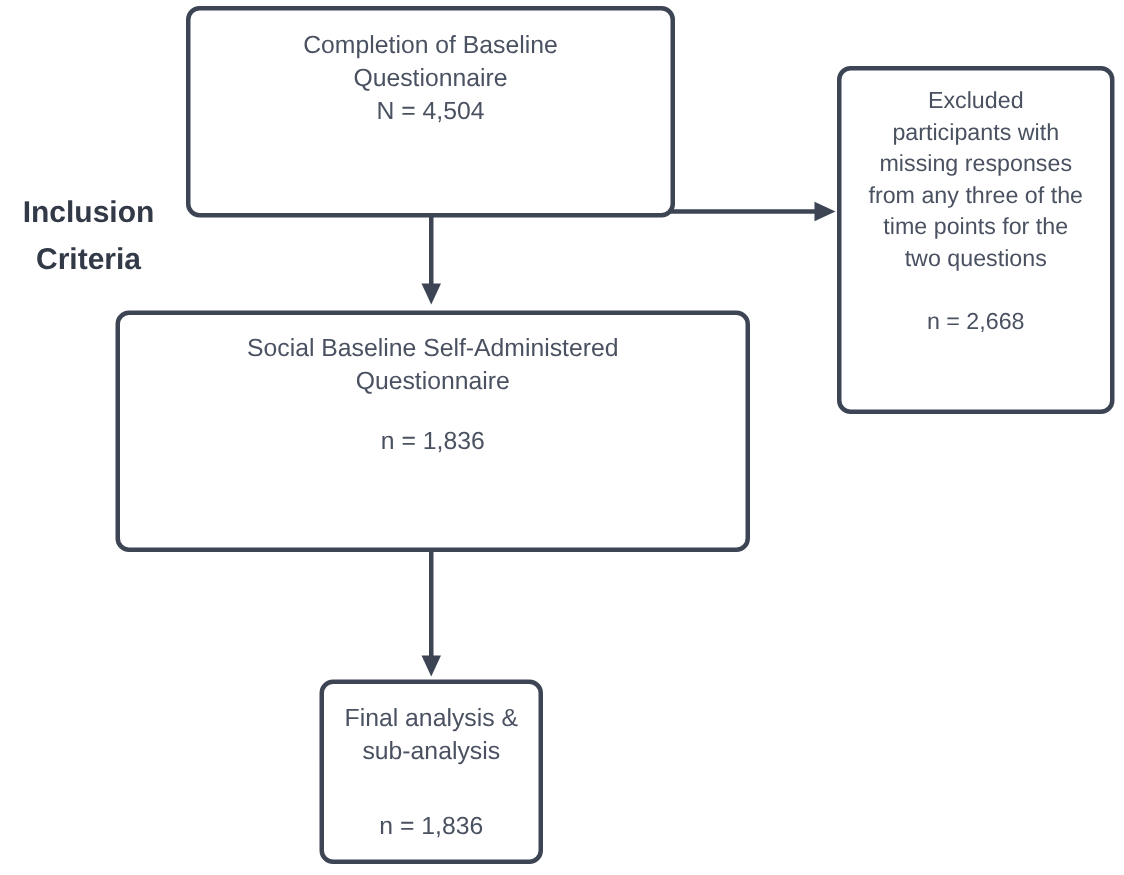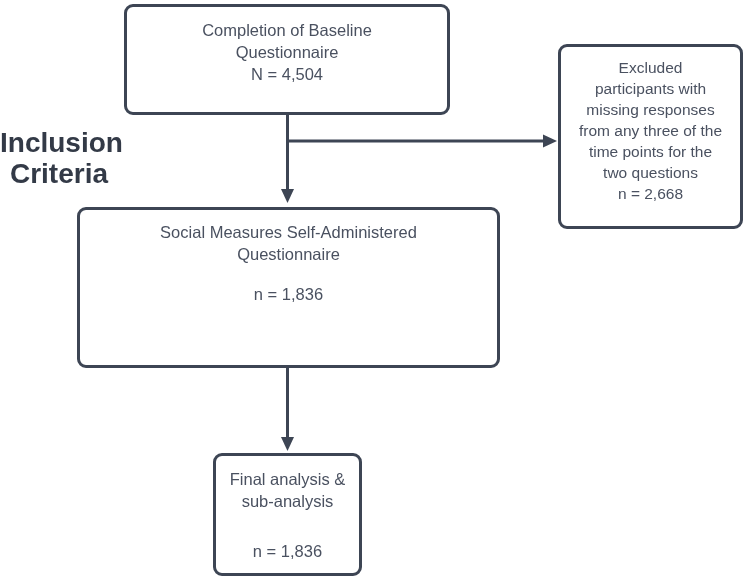--- a/index.html
+++ b/index.html
@@ -26,45 +26,45 @@
     border: 3px solid var(--c-border, #3d4554);
     border-radius: 9px;
     color: var(--c-text, #4a5160);
     text-align: center;
     display: flex;
     flex-direction: column;
     align-items: center;
   }
   .pre { white-space: pre-line; }
   .box-baseline {
-    left: 124px; top: 4px; width: 326px; height: 111px;
+    left: 124px; top: 4px; width: 326px; height: 141px;
     font-size: 16.5px; line-height: 22px; padding-top: 12px;
   }
   .box-baseline .n-line { }
   .box-excluded {
-    left: 558px; top: 44px; width: 185px; height: 185px;
+    left: 558px; top: 44px; width: 185px; height: 232px;
     font-size: 15.5px; line-height: 21px; padding-top: 10px;
   }
-  .box-excluded .n-line { }
+  .box-excluded .n-line { margin-top: 21px; }
   .box-social {
     left: 77px; top: 207px; width: 423px; height: 161px;
     font-size: 16.5px; line-height: 22px; padding-top: 11px;
   }
   .box-social .subtitle-line { margin-top: 22px; }
   .box-social .n-line { margin-top: 18px; }
   .box-final {
     left: 213px; top: 453px; width: 149px; height: 123px;
     font-size: 16.5px; line-height: 22px; padding-top: 12px;
   }
   .box-final .n-line { margin-top: 28px; }
   .side-label {
     position: absolute;
     left: 0; top: 127px; width: 118px;
     text-align: center;
-    font-size: 28px;
+    font-size: 20px;
     line-height: 31px;
     font-weight: bold;
     color: var(--c-label, #333a47);
     white-space: pre-line;
   }
 </style>
 </head>
 <body>
 
 <div class="canvas" style="--c-border: #3d4554; --c-text: #4a5160; --c-label: #333a47; --c-bg: #ffffff;">
@@ -94,21 +94,21 @@
     <span class="pre title-line">Excluded
 participants with
 missing responses
 from any three of the
 time points for the
 two questions</span>
     <span class="n-line">n = 2,668</span>
   </div>
 
   <div class="fbox box-social">
-    <span class="pre title-line">Social Measures Self-Administered
+    <span class="pre title-line">Social Baseline Self-Administered
 Questionnaire</span>
     <span class="n-line">n = 1,836</span>
   </div>
 
   <div class="fbox box-final">
     <span class="pre title-line">Final analysis &amp;
 sub-analysis</span>
     <span class="n-line">n = 1,836</span>
   </div>
 

